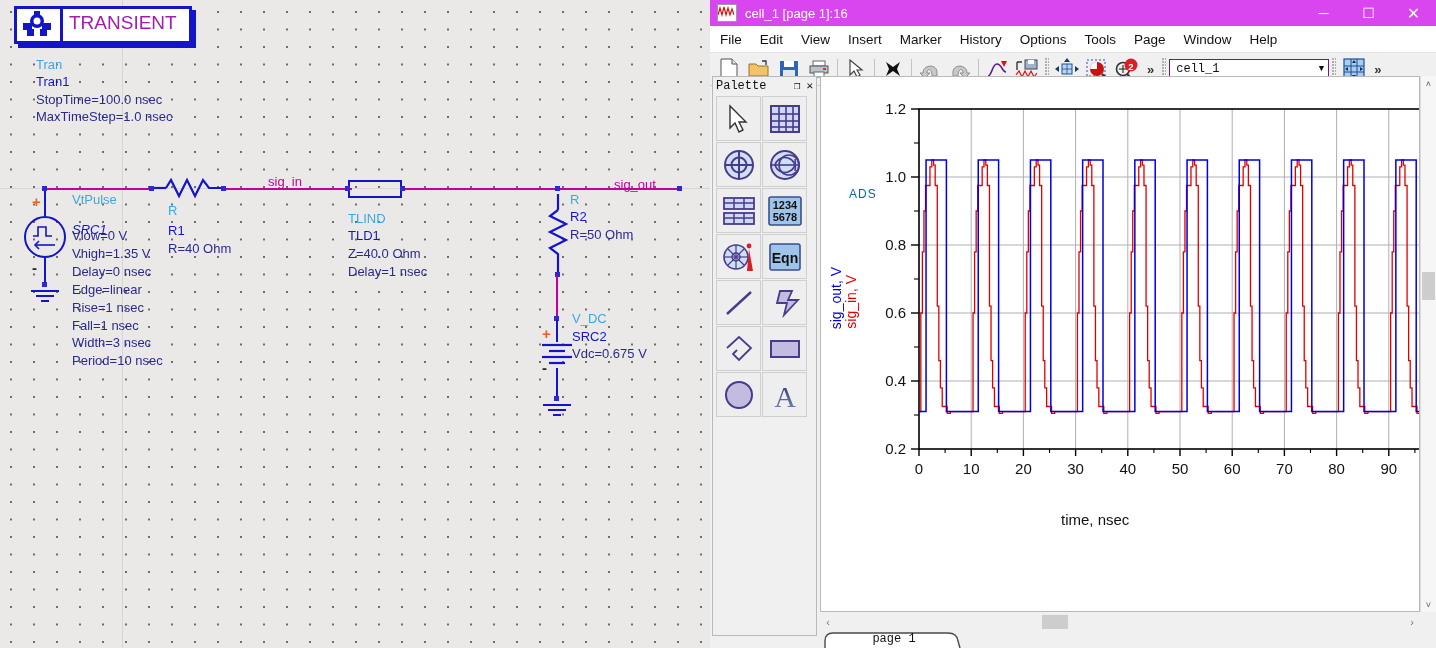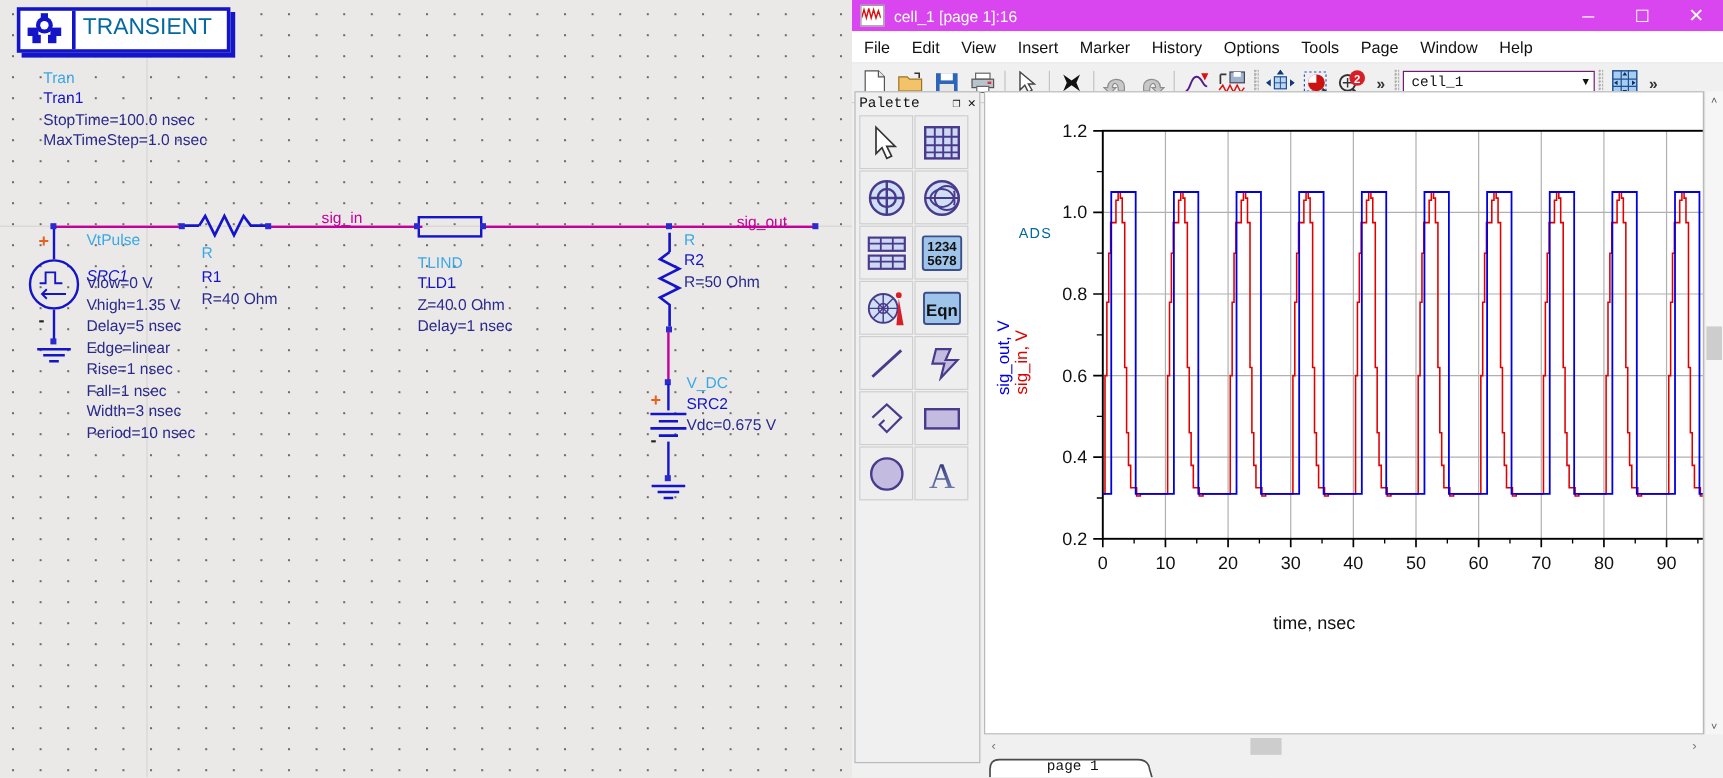--- a/index.html
+++ b/index.html
@@ -27,21 +27,21 @@
   .lbl-inst{color:#1414c8;}
   .lbl-param{color:#2a2a8c;}
   .lbl-net{color:#c4009b;font-size:13px;}
 
   
   #tran-block{position:absolute;left:14px;top:6px;width:178px;height:38px;
     border:3px solid #1414c8;background:#fff;box-sizing:border-box;
     box-shadow:4px 4px 0 0 #1414c8;}
   #tran-icon-box{position:absolute;left:0;top:0;width:46px;height:32px;
     border-right:3px solid #1414c8;box-sizing:border-box;}
-  #tran-title{position:absolute;left:52px;top:3px;font-size:19px;color:#0369a1;}
+  #tran-title{position:absolute;left:52px;top:3px;font-size:19px;color:#a21caf;}
 
   
   .res-h{position:absolute;}
   .res-v{position:absolute;}
   .circle-src{position:absolute;width:42px;height:42px;border:2px solid #1414c8;
     border-radius:50%;box-sizing:border-box;background:transparent;}
   .gnd{position:absolute;}
   .tline-box{position:absolute;border:2px solid #1414c8;background:transparent;
     box-sizing:border-box;}
   .plus{position:absolute;color:#e8601c;font-size:15px;font-weight:bold;line-height:1;}
@@ -163,21 +163,21 @@
         <line x1="1" y1="3" x2="29" y2="3" stroke="#1414c8" stroke-width="2"></line>
         <line x1="6" y1="8" x2="24" y2="8" stroke="#1414c8" stroke-width="2"></line>
         <line x1="11" y1="13" x2="19" y2="13" stroke="#1414c8" stroke-width="2"></line>
       </svg>
     </div>
 
     <div class="lbl lbl-name" style="left:72px;top:192px;">VtPulse</div>
     <div class="lbl lbl-inst" style="left:72px;top:222px;font-style:italic;">SRC1</div>
     <div class="lbl lbl-param" style="left:72px;top:228px;">Vlow=0 V</div>
     <div class="lbl lbl-param" style="left:72px;top:246px;">Vhigh=1.35 V</div>
-    <div class="lbl lbl-param" style="left:72px;top:264px;">Delay=5 nsec</div>
+    <div class="lbl lbl-param" style="left:72px;top:264px;">Delay=0 nsec</div>
     <div class="lbl lbl-param" style="left:72px;top:282px;">Edge=linear</div>
     <div class="lbl lbl-param" style="left:72px;top:300px;">Rise=1 nsec</div>
     <div class="lbl lbl-param" style="left:72px;top:318px;">Fall=1 nsec</div>
     <div class="lbl lbl-param" style="left:72px;top:335px;">Width=3 nsec</div>
     <div class="lbl lbl-param" style="left:72px;top:353px;">Period=10 nsec</div>
 
     <div class="res-h" style="left:150px;top:176px;">
       <svg width="76" height="24" viewBox="0 0 76 24">
         <line x1="2" y1="12" x2="16" y2="12" stroke="#1414c8" stroke-width="2.2"></line>
         <polyline points="16,12 21,4 29,20 37,4 45,20 53,4 59,12 74,12" fill="none" stroke="#1414c8" stroke-width="2.2"></polyline>

